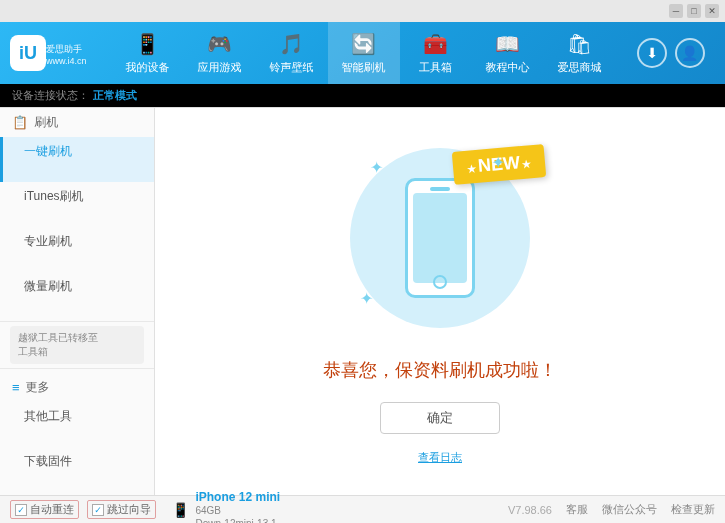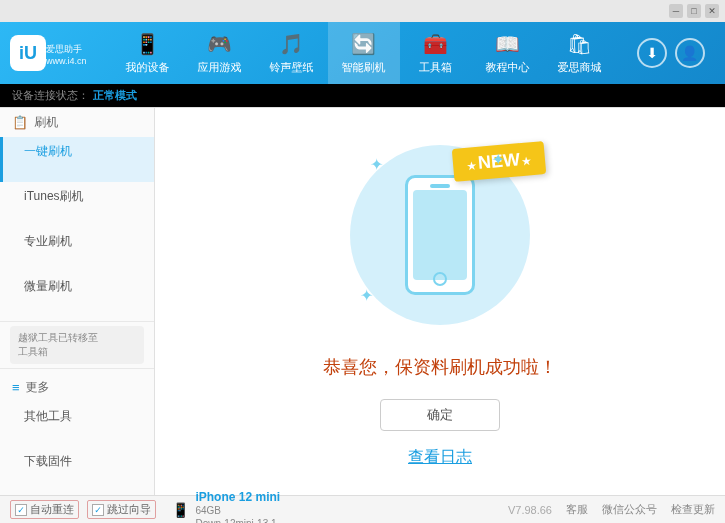--- a/index.html
+++ b/index.html
@@ -270,21 +270,21 @@
       border: 1px solid #ccc;
       background: white;
       border-radius: 4px;
       font-size: 13px;
       color: #555;
       cursor: pointer;
       margin-bottom: 16px;
       display: flex; align-items: center; justify-content: center;
     }
     .view-log-link {
-      font-size: 16px;
+      font-size: 11px;
       color: #1a9ee0;
       cursor: pointer;
       text-decoration: underline;
     }
 
     
     .bottombar {
       height: 28px;
       background: #f5f5f5;
       border-top: 1px solid #ddd;

